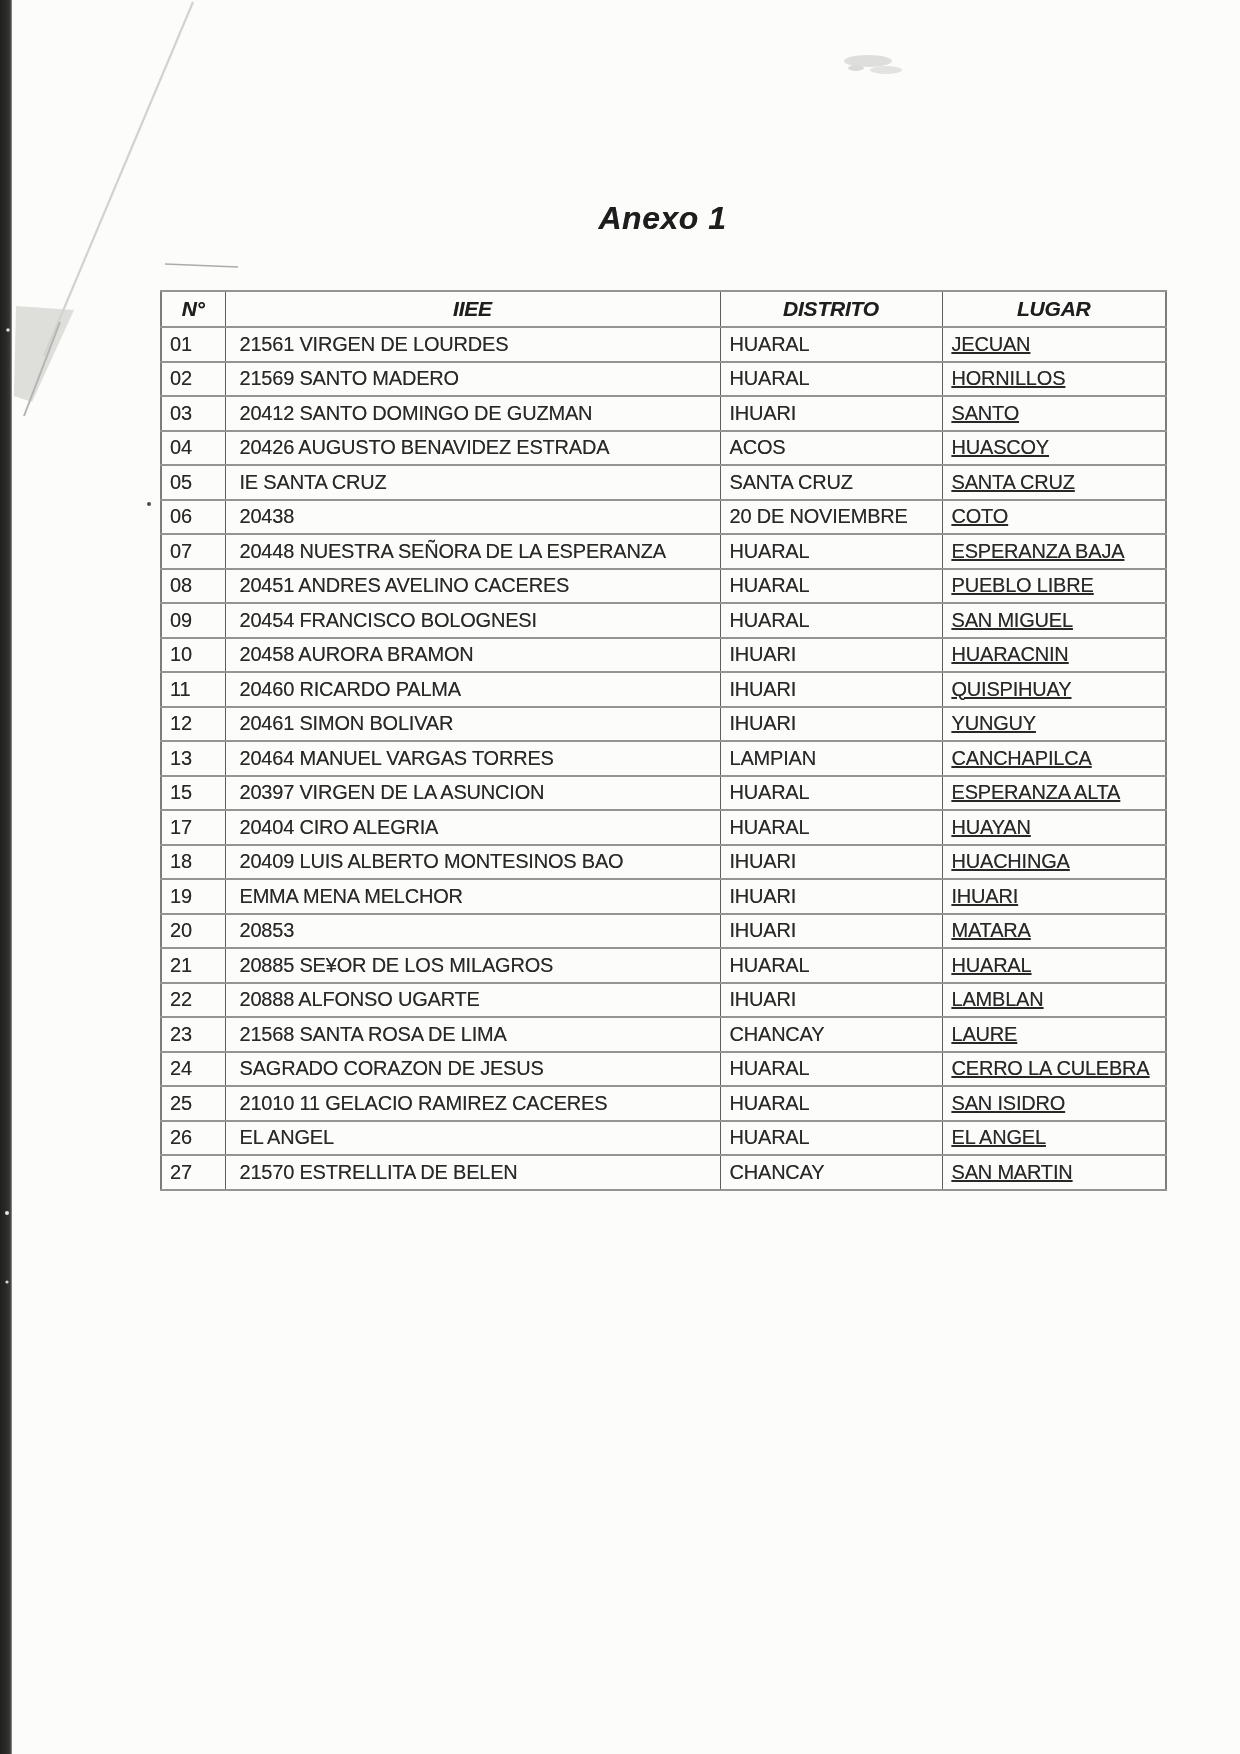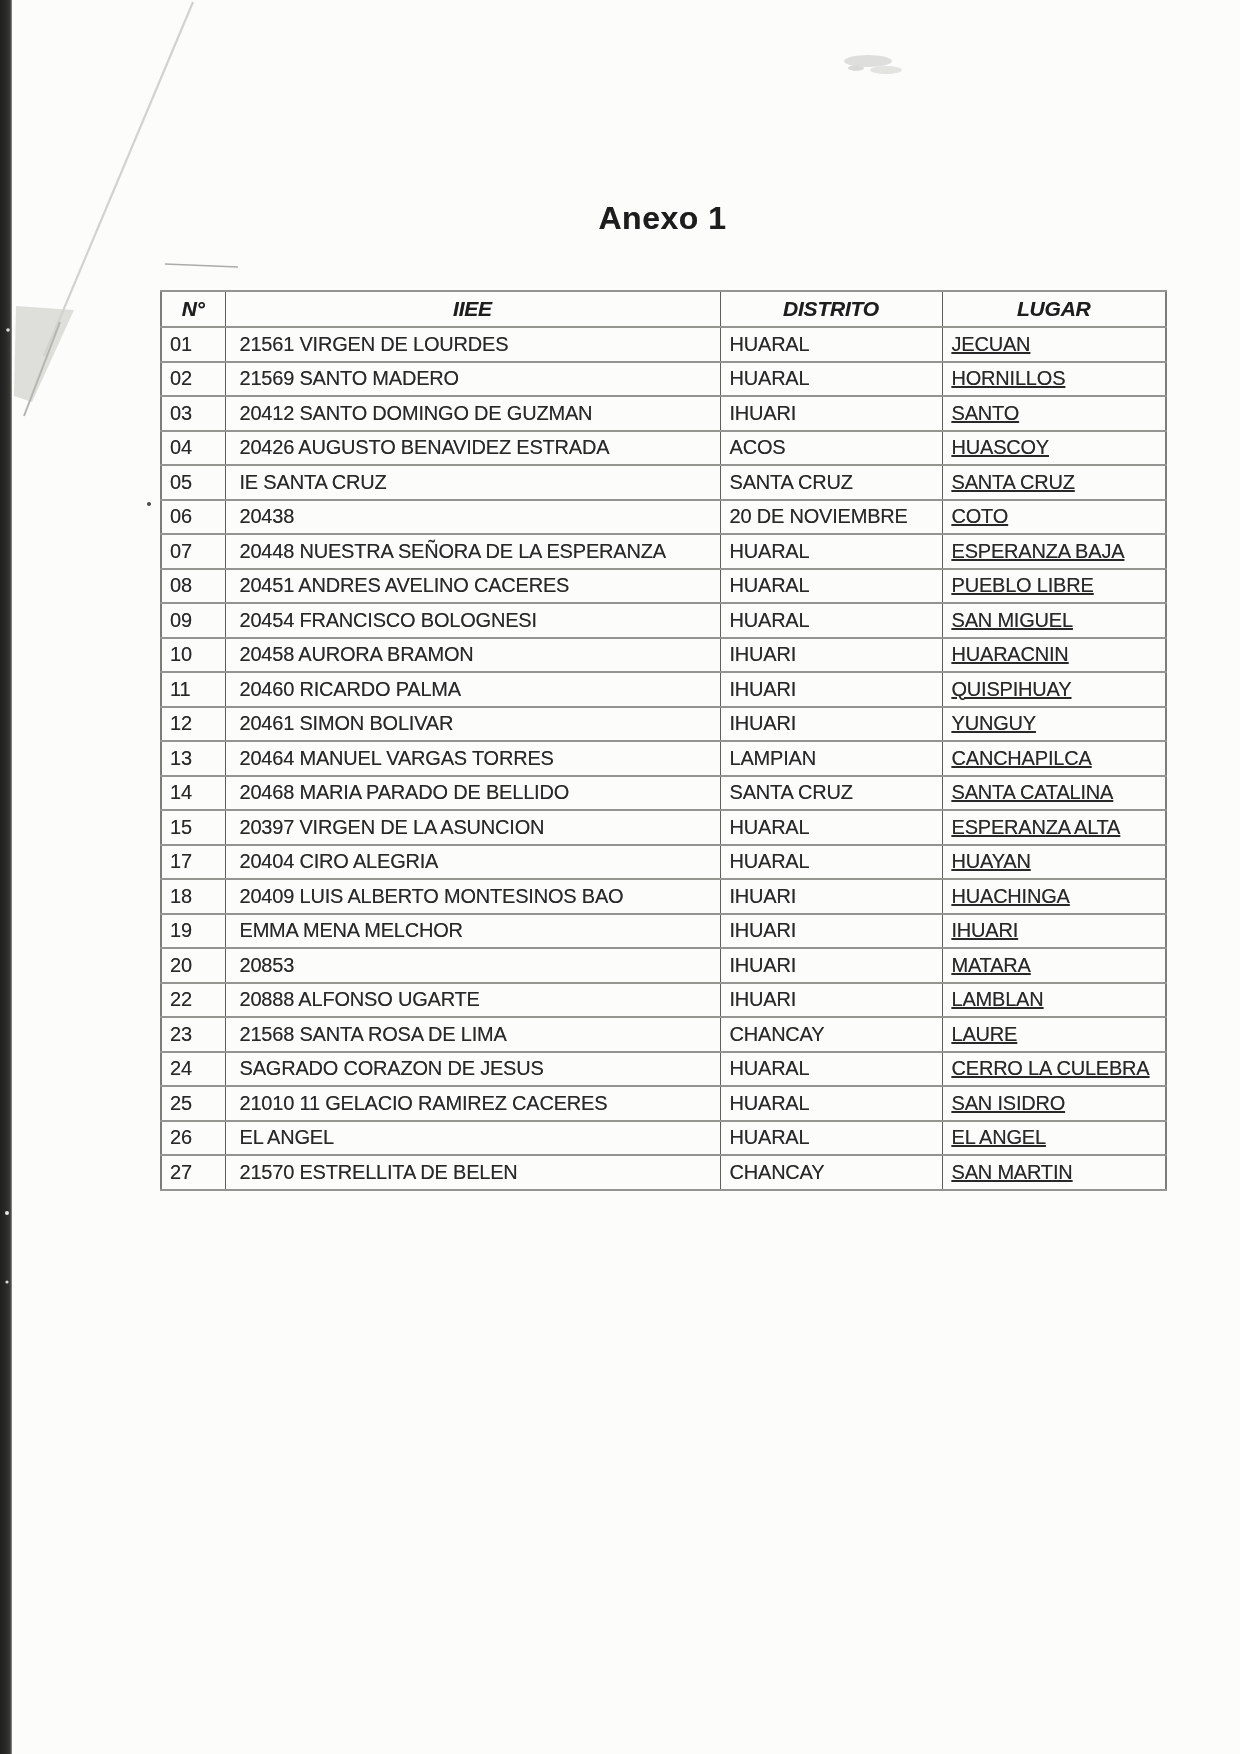--- a/index.html
+++ b/index.html
@@ -29,20 +29,21 @@
     pointer-events: none;
   }
   .title {
     position: absolute;
     left: 160px;
     top: 200px;
     width: 1005px;
     text-align: center;
     font-size: 32px;
     font-weight: bold;
+    font-style: italic;
     color: #1d1d1d;
     letter-spacing: 0.5px;
     text-shadow: 0 0 0.6px rgba(30,30,30,0.55);
   }
   .doc-table {
     position: absolute;
     left: 160px;
     top: 290px;
     width: 1005px;
     border-collapse: collapse;
@@ -201,26 +202,20 @@
           <td>IHUARI</td>
           <td>YUNGUY</td>
         </tr>
         <tr>
           <td>13</td>
           <td>20464 MANUEL VARGAS TORRES</td>
           <td>LAMPIAN</td>
           <td>CANCHAPILCA</td>
         </tr>
         <tr>
-          <td>14</td>
-          <td>20468 MARIA PARADO DE BELLIDO</td>
-          <td>SANTA CRUZ</td>
-          <td>SANTA CATALINA</td>
-        </tr>
-        <tr>
           <td>15</td>
           <td>20397 VIRGEN DE LA ASUNCION</td>
           <td>HUARAL</td>
           <td>ESPERANZA ALTA</td>
         </tr>
         <tr>
           <td>17</td>
           <td>20404 CIRO ALEGRIA</td>
           <td>HUARAL</td>
           <td>HUAYAN</td>
@@ -235,20 +230,26 @@
           <td>19</td>
           <td>EMMA MENA MELCHOR</td>
           <td>IHUARI</td>
           <td>IHUARI</td>
         </tr>
         <tr>
           <td>20</td>
           <td>20853</td>
           <td>IHUARI</td>
           <td>MATARA</td>
+        </tr>
+        <tr>
+          <td>21</td>
+          <td>20885 SE¥OR DE LOS MILAGROS</td>
+          <td>HUARAL</td>
+          <td>HUARAL</td>
         </tr>
         <tr>
           <td>22</td>
           <td>20888 ALFONSO UGARTE</td>
           <td>IHUARI</td>
           <td>LAMBLAN</td>
         </tr>
         <tr>
           <td>23</td>
           <td>21568 SANTA ROSA DE LIMA</td>

